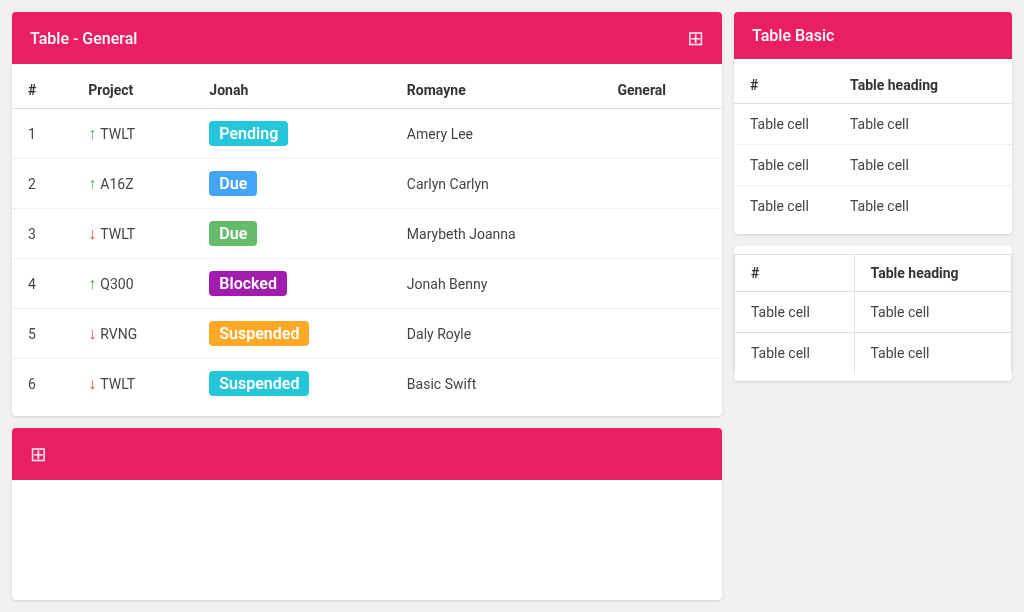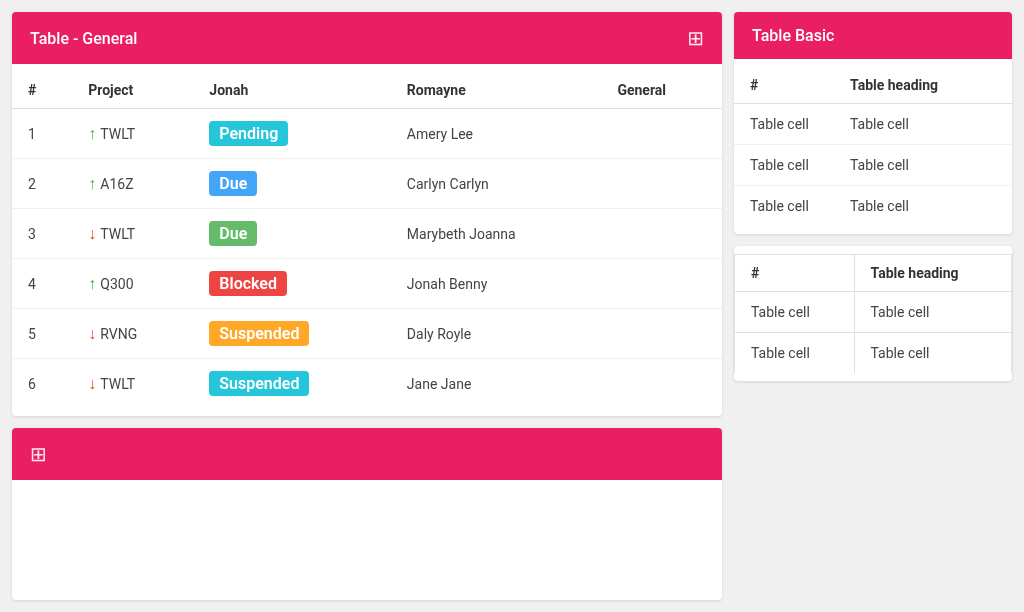--- a/index.html
+++ b/index.html
@@ -72,21 +72,21 @@
       display: inline-block;
       padding: 3px 10px;
       border-radius: 4px;
       font-size: 16px;
       font-weight: 600;
       color: #fff;
     }
     .badge-pending { background: #26c6da; }
     .badge-due-blue { background: #42a5f5; }
     .badge-due-green { background: #66bb6a; }
-    .badge-blocked { background: #ef4444; }
+    .badge-blocked { background: #a21caf; }
     .badge-suspended-orange { background: #ffa726; }
     .badge-suspended-cyan { background: #26c6da; }
     .arrow-up { color: #4caf50; font-size: 16px; }
     .arrow-down { color: #f44336; font-size: 16px; }
     .project-cell {
       display: flex;
       align-items: center;
       gap: 4px;
     }
     
@@ -202,21 +202,21 @@
       <td>6</td>
       <td>
         <div class="project-cell">
           <span class="arrow-down">↓</span>
           <span>TWLT</span>
         </div>
       </td>
       <td>
         <span class="badge badge-suspended-cyan">Suspended</span>
       </td>
-      <td>Jane Jane</td>
+      <td>Basic Swift</td>
       <td></td>
     </tr>
           </tbody>
       </table>
     </div>
   </div>
 
   <div class="card bottom-card">
     <div class="card-header">
       <span class="card-header-icon">⊞</span>

